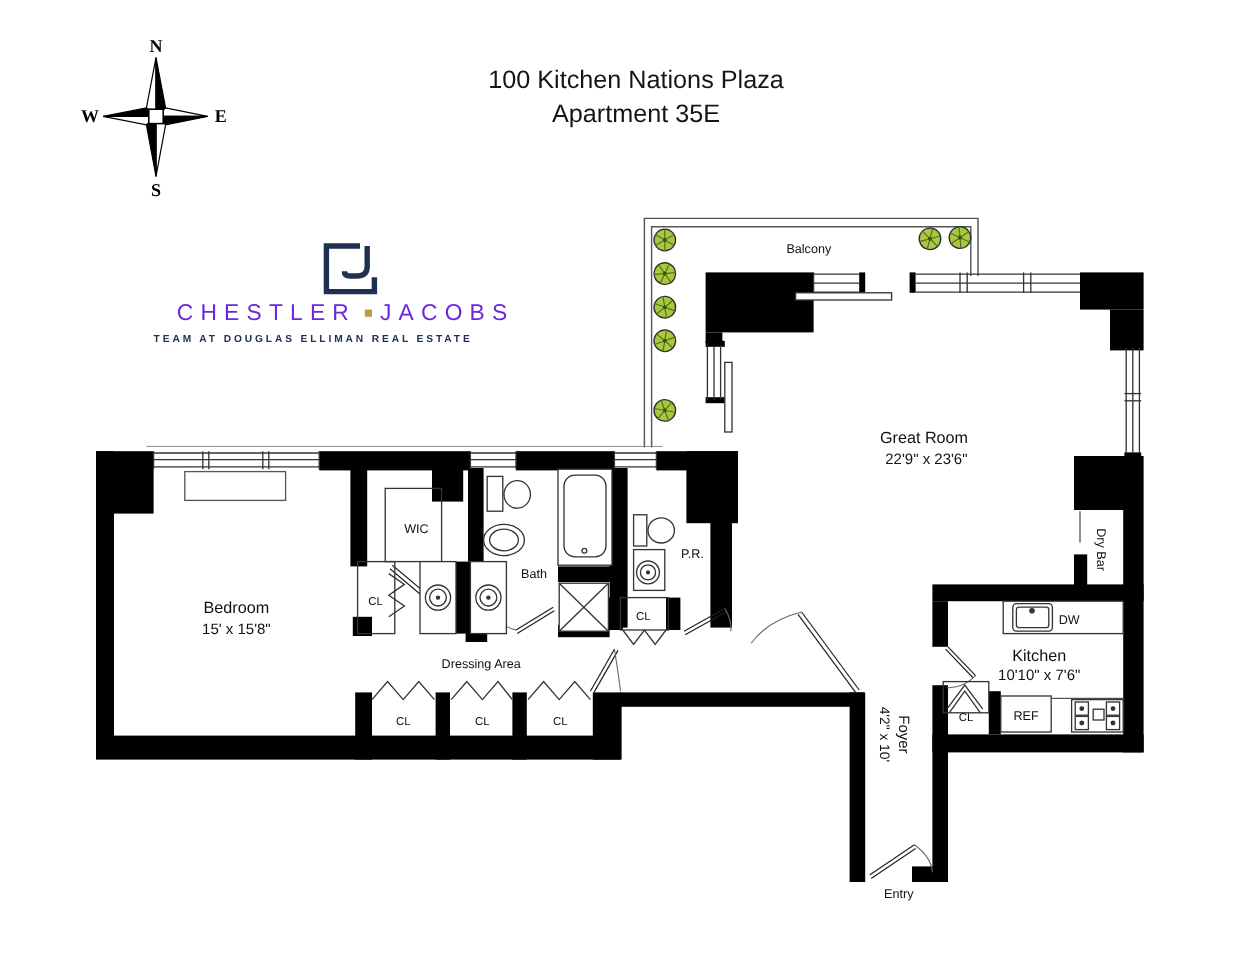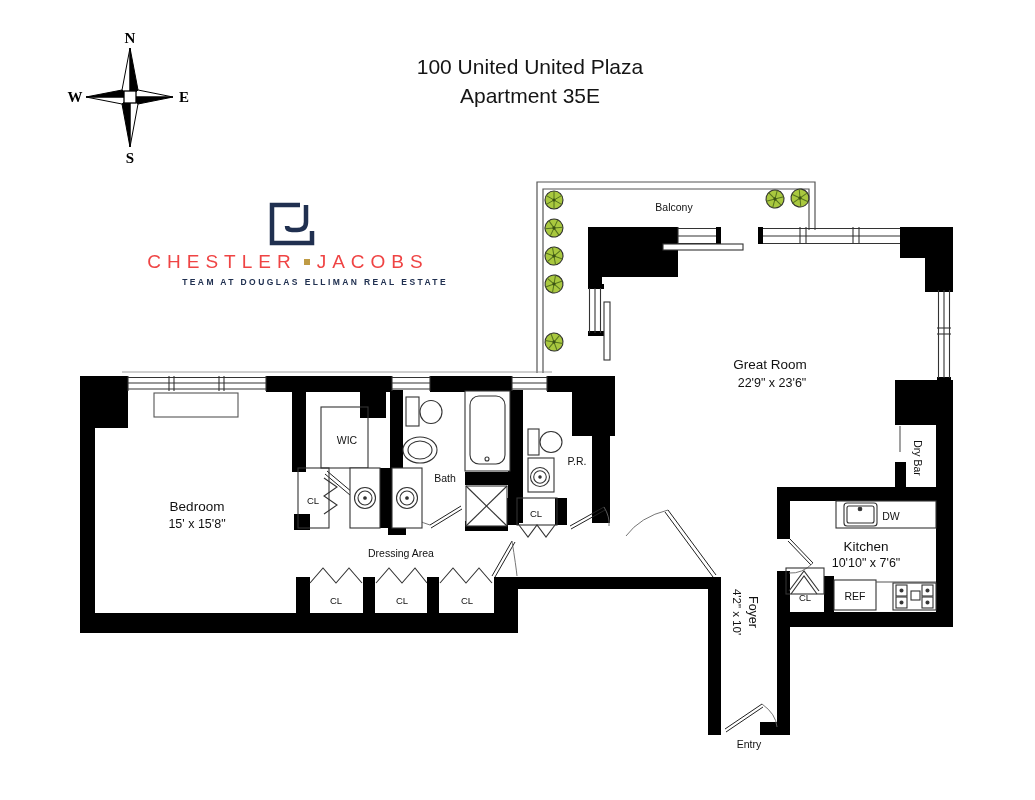--- a/index.html
+++ b/index.html
@@ -2,35 +2,35 @@
 <html><head>
 <meta charset="utf-8">
 <style>
   html,body{margin:0;padding:0;background:#fff;}
   #canvas{position:relative;width:1035px;height:800px;background:#fff;overflow:hidden;
           font-family:"Liberation Sans",sans-serif;color:#111;}
   .abs{position:absolute;}
   .title-line{width:400px;left:330px;text-align:center;font-size:21px;color:#151515;}
   .subtitle{width:380px;left:550px;top:150px;text-align:center;font-size:15px;color:#151515;}
   .logo-word{width:320px;left:128px;top:251px;text-align:center;font-size:19px;
-             letter-spacing:6px;color:#ef4444;font-weight:400;}
-  .logo-tag{width:320px;left:128px;top:277px;text-align:right;font-size:8.5px;
+             letter-spacing:6px;color:#6d28d9;font-weight:400;}
+  .logo-tag{width:320px;left:128px;top:277px;text-align:left;font-size:8.5px;
             letter-spacing:2.4px;color:#203050;font-weight:bold;}
   .gold-dot{display:inline-block;width:6px;height:6px;background:#bf9b45;
             margin:0 7px 2px 7px;vertical-align:middle;}
   svg text{font-family:"Liberation Sans",sans-serif;fill:#111;}
   svg .compass-letter{font-family:"Liberation Serif",serif;font-weight:bold;font-size:15px;fill:#000;}
   .room-lbl{font-size:13.5px;} .room-dim{font-size:12.5px;} .sm-lbl{font-size:10.5px;} .cl-lbl{font-size:9.5px;}
 </style>
 </head>
 <body>
 
 <div id="canvas">
 
-  <div class="abs title-line" style="top:55px">100 United United Plaza</div>
+  <div class="abs title-line" style="top:55px">100 Kitchen Nations Plaza</div>
   <div class="abs title-line" style="top:84px">Apartment 35E</div>
 
   <div class="abs logo-word">
     <span>CHESTLER</span><span class="gold-dot"></span><span>JACOBS</span>
   </div>
   <div class="abs logo-tag">TEAM AT DOUGLAS ELLIMAN REAL ESTATE</div>
 
   <svg class="abs" style="left:0;top:0" width="1035" height="800" viewBox="0 0 1035 800">
 
     <defs>

